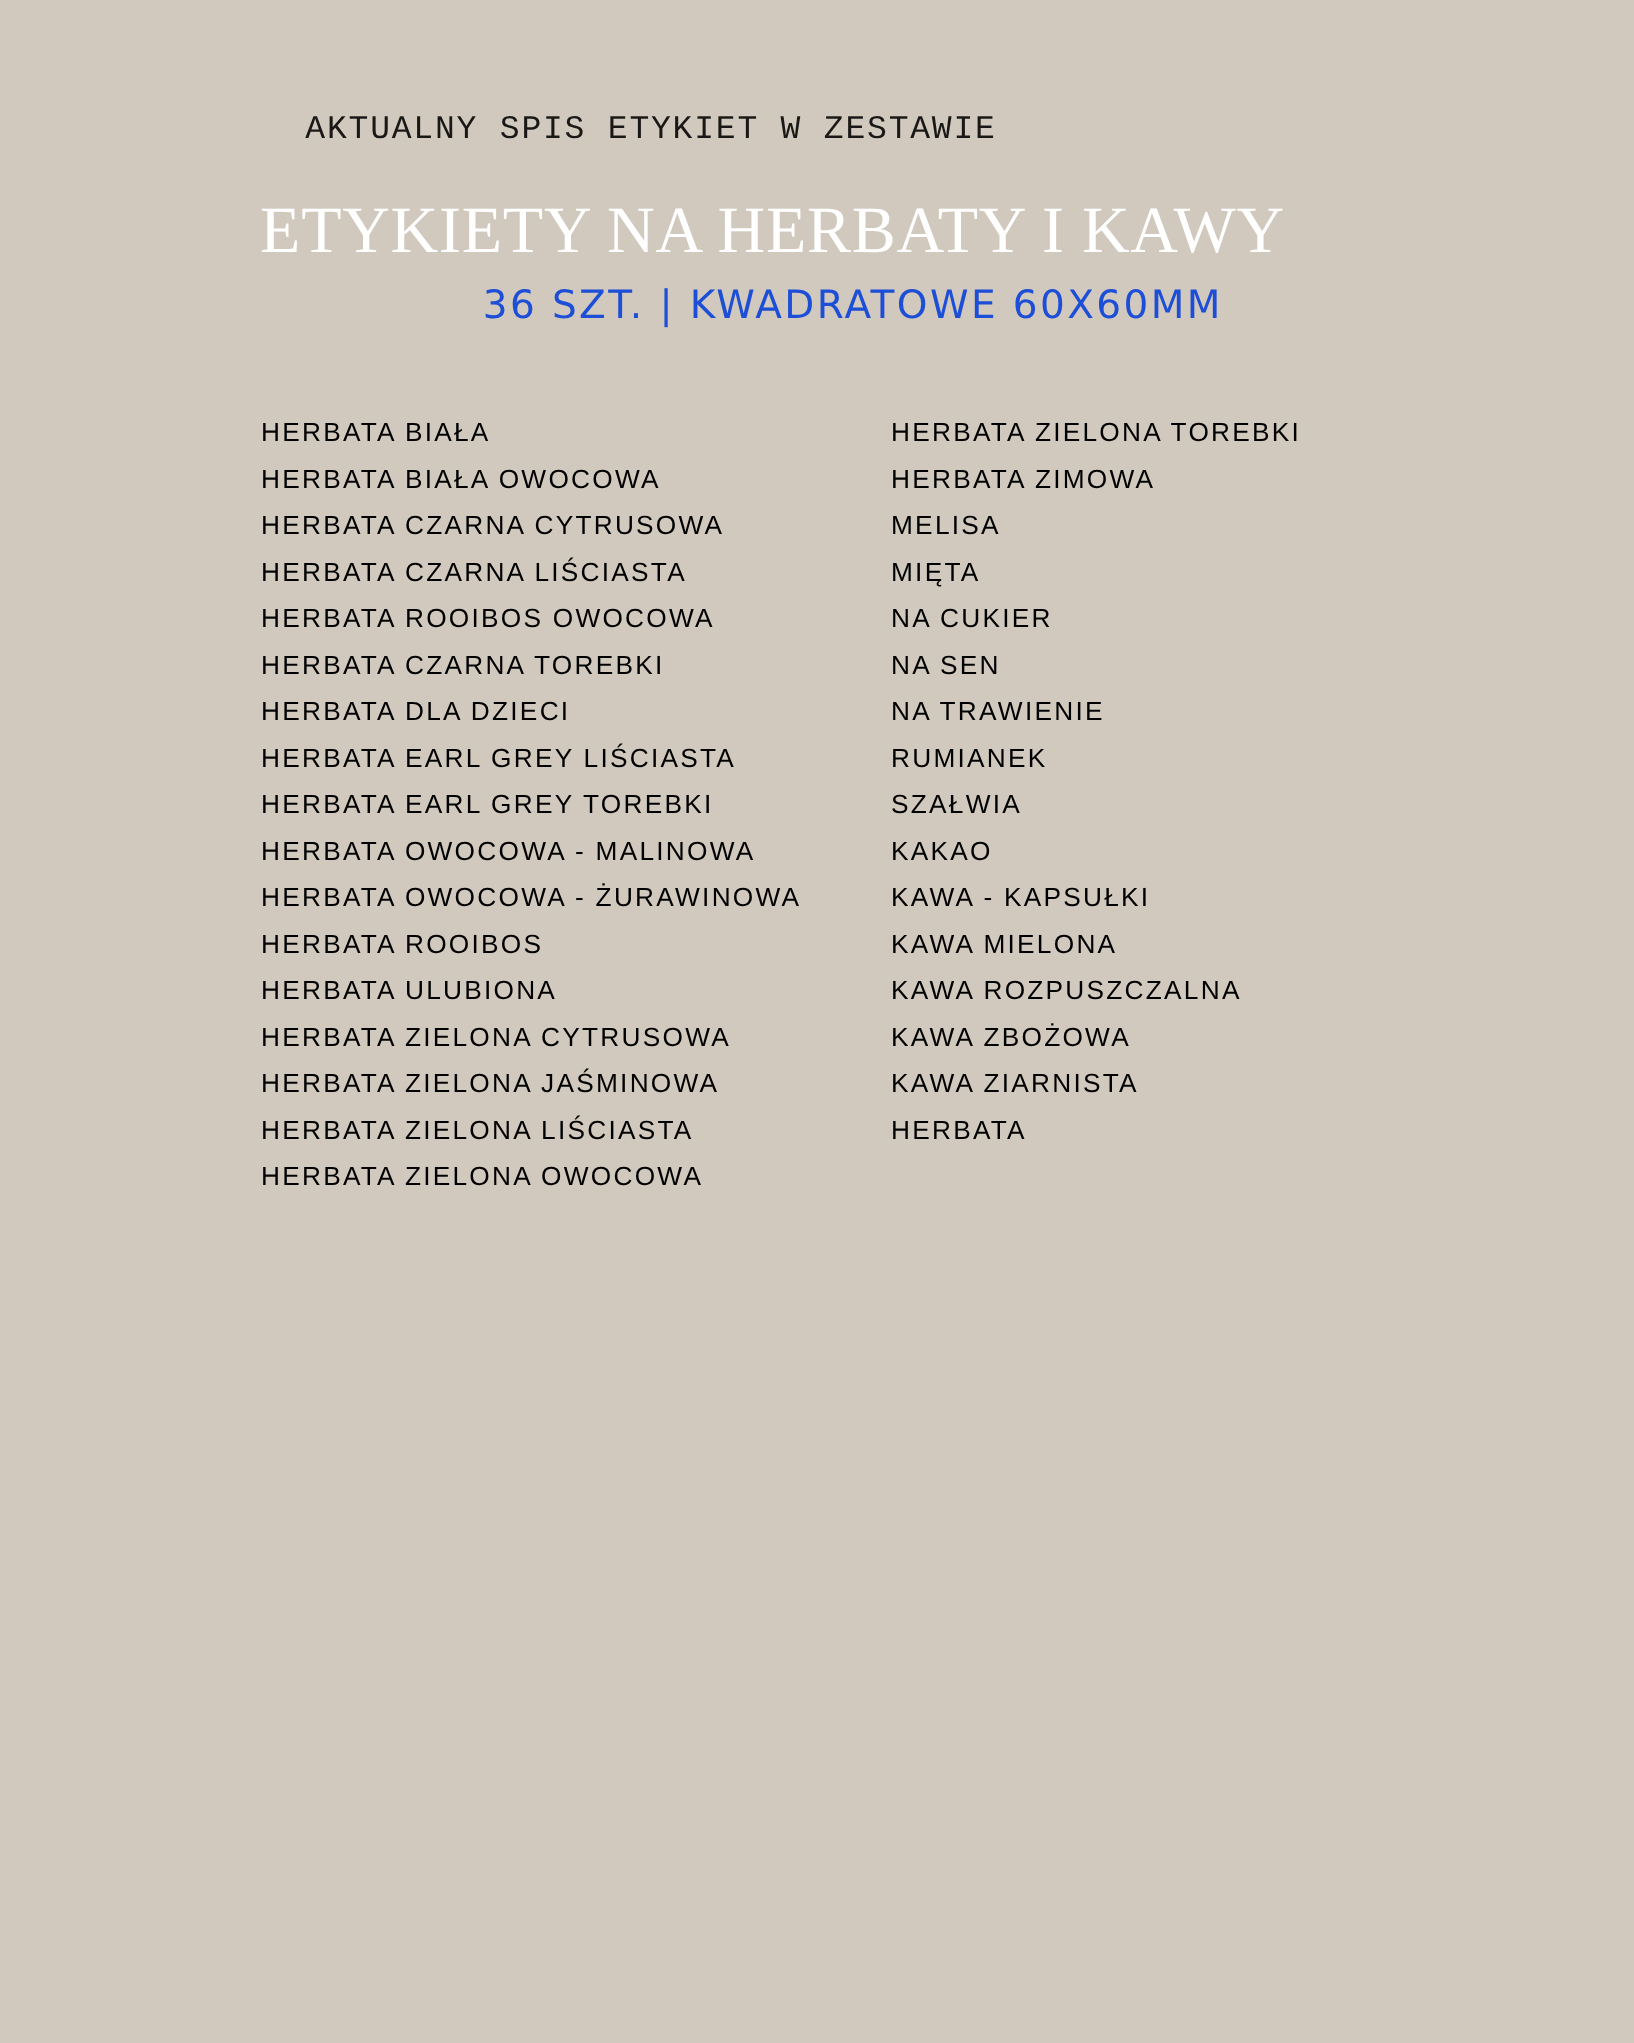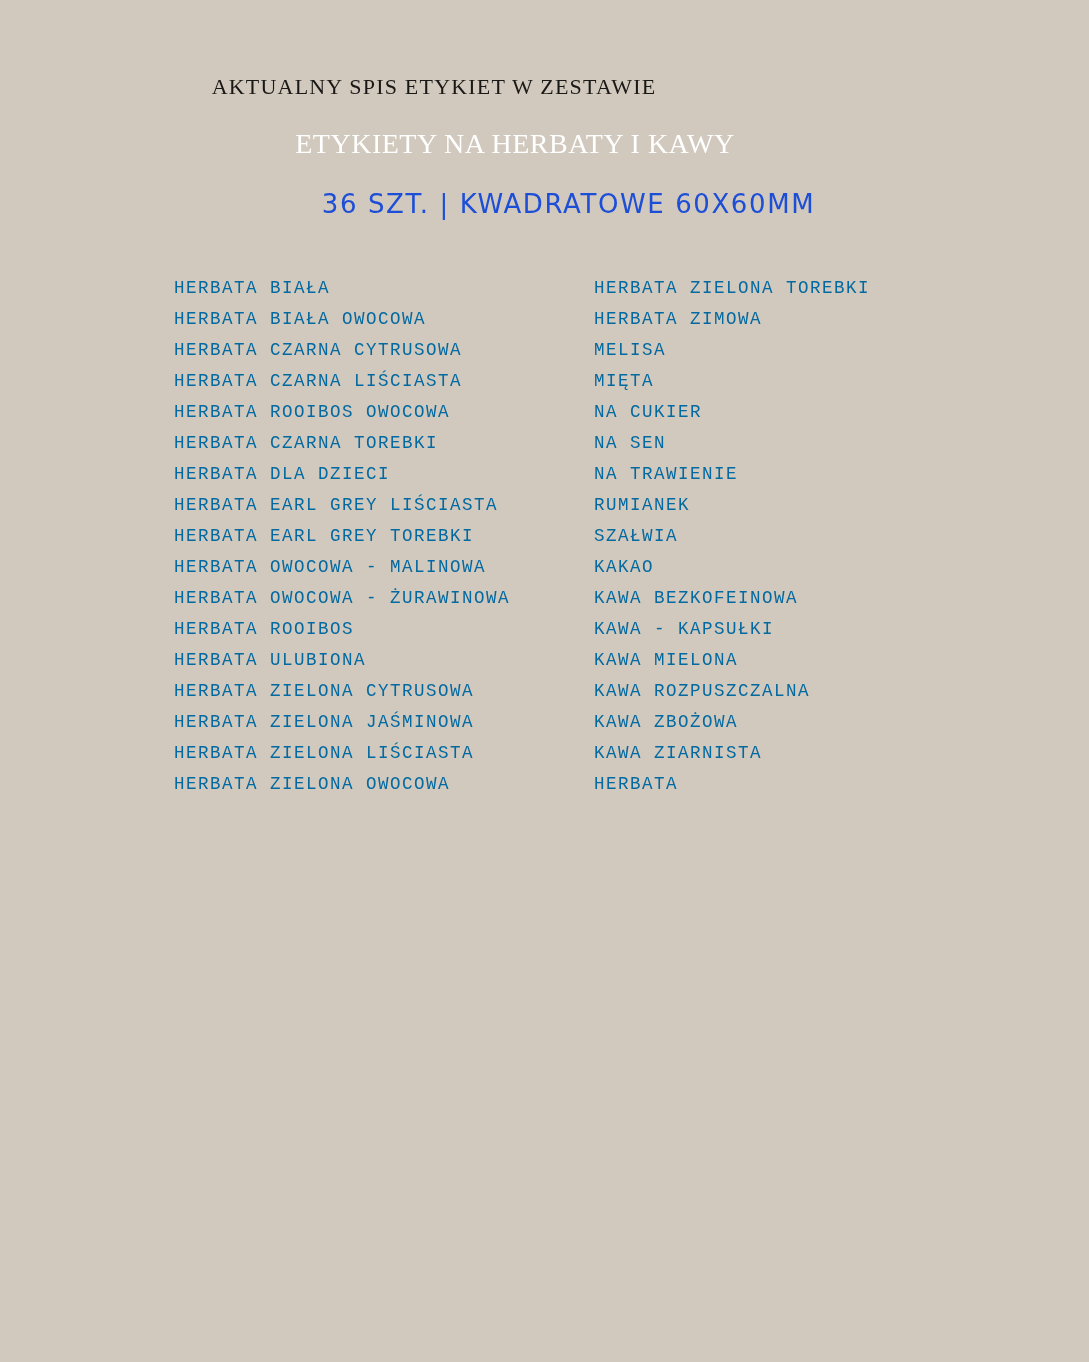--- a/index.html
+++ b/index.html
@@ -13,35 +13,35 @@
       position: relative;
       overflow: hidden;
       font-family: "DejaVu Sans", "Liberation Sans", sans-serif;
     }
     .kicker {
       position: absolute;
       top: 74px;
       left: 0;
       width: 868px;
       text-align: center;
-      font-family: Liberation Serif, serif;
+      font-family: Liberation Mono, monospace;
       font-size: 22px;
       letter-spacing: 1.2px;
       color: #1a1816;
       font-weight: normal;
       margin: 0;
     }
     .title {
       position: absolute;
       top: 128px;
       left: 0;
       width: 1030px;
       text-align: center;
       font-family: "Liberation Serif", "DejaVu Serif", serif;
-      font-size: 28px;
+      font-size: 44px;
       letter-spacing: 0.5px;
       color: #ffffff;
       font-weight: normal;
       margin: 0;
     }
     .subtitle {
       position: absolute;
       top: 189px;
       left: 0;
       width: 1089px;
@@ -58,24 +58,24 @@
       top: 275px;
       list-style: none;
       margin: 0;
       padding: 0;
     }
     .col-left { left: 174px; }
     .col-right { left: 594px; }
     .col li {
       height: 31px;
       line-height: 26px;
-      font-family: Liberation Mono, monospace;
+      font-family: Liberation Sans, sans-serif;
       font-size: 17.5px;
       letter-spacing: 1.5px;
-      color: #0369a1;
+      color: #000000;
       white-space: nowrap;
     }
   </style>
 </head>
 <body>
 
 <h2 class="kicker">AKTUALNY SPIS ETYKIET W ZESTAWIE</h2>
 <h1 class="title">ETYKIETY NA HERBATY I KAWY</h1>
 <p class="subtitle">36 SZT. | KWADRATOWE 60X60MM</p>
 
@@ -103,20 +103,19 @@
   <li>HERBATA ZIELONA TOREBKI</li>
   <li>HERBATA ZIMOWA</li>
   <li>MELISA</li>
   <li>MIĘTA</li>
   <li>NA CUKIER</li>
   <li>NA SEN</li>
   <li>NA TRAWIENIE</li>
   <li>RUMIANEK</li>
   <li>SZAŁWIA</li>
   <li>KAKAO</li>
-  <li>KAWA BEZKOFEINOWA</li>
   <li>KAWA - KAPSUŁKI</li>
   <li>KAWA MIELONA</li>
   <li>KAWA ROZPUSZCZALNA</li>
   <li>KAWA ZBOŻOWA</li>
   <li>KAWA ZIARNISTA</li>
   <li>HERBATA</li>
 </ul>
 
 </body></html>

